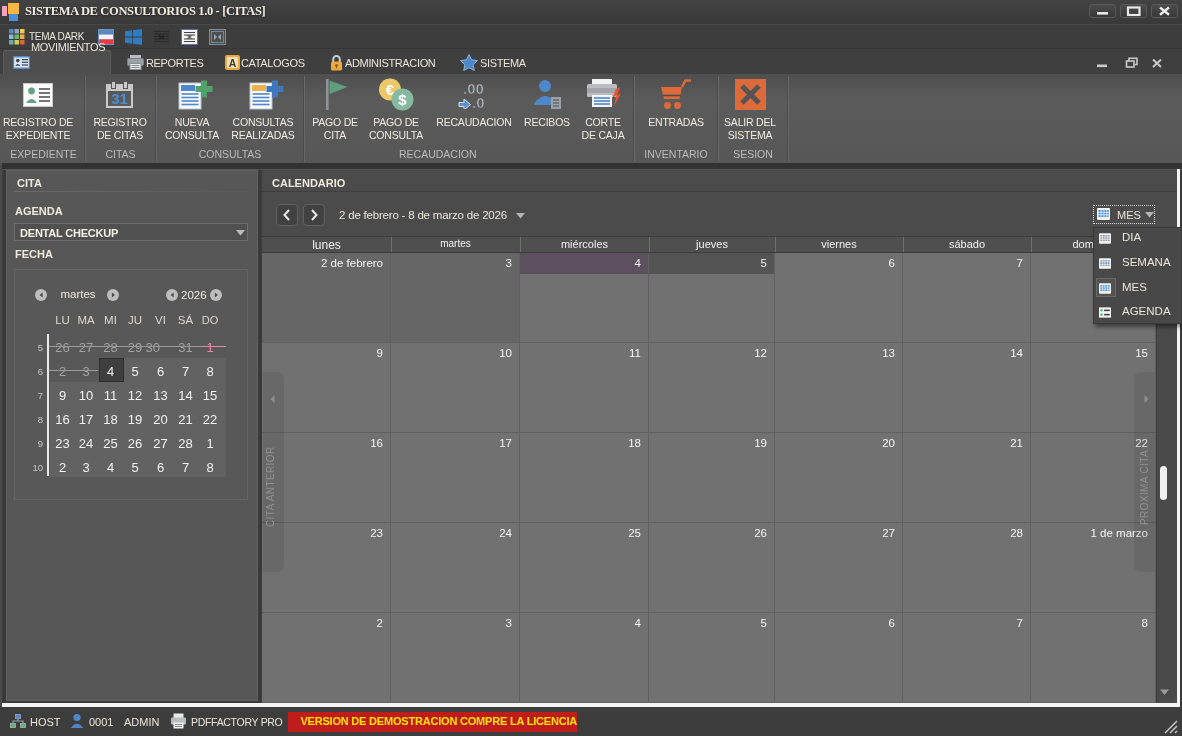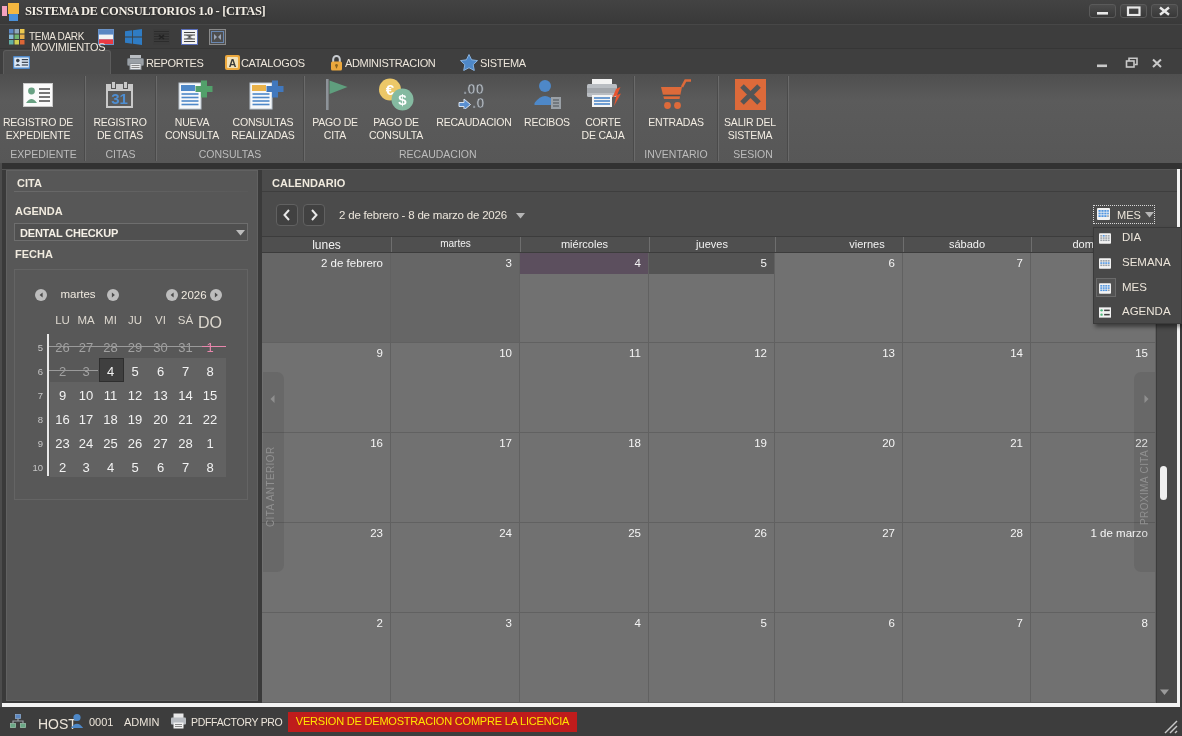--- a/index.html
+++ b/index.html
@@ -288,36 +288,36 @@
     <polygon points="4.9,3.4 7.9,6 4.9,8.6" fill="#4a4a4a"></polygon>
   </svg>
 <div class="a" style="left:52px;top:288px;width:52px;text-align:center;font-size:11.5px;color:#efe9df">martes</div>
 <div class="a" style="left:181px;top:289px;font-size:11.5px;color:#efe9df">2026</div>
 <div class="a" style="left:49.5px;top:314px;width:26px;text-align:center;font-size:11.5px;color:#ddd8cf">LU</div>
 <div class="a" style="left:73px;top:314px;width:26px;text-align:center;font-size:11.5px;color:#ddd8cf">MA</div>
 <div class="a" style="left:97.5px;top:314px;width:26px;text-align:center;font-size:11.5px;color:#ddd8cf">MI</div>
 <div class="a" style="left:122px;top:314px;width:26px;text-align:center;font-size:11.5px;color:#ddd8cf">JU</div>
 <div class="a" style="left:147.5px;top:314px;width:26px;text-align:center;font-size:11.5px;color:#ddd8cf">VI</div>
 <div class="a" style="left:172.5px;top:314px;width:26px;text-align:center;font-size:11.5px;color:#ddd8cf">SÁ</div>
-<div class="a" style="left:197px;top:314px;width:26px;text-align:center;font-size:16px;color:#ddd8cf">DO</div>
+<div class="a" style="left:197px;top:314px;width:26px;text-align:center;font-size:11px;color:#ddd8cf">DO</div>
 <div class="a" style="left:98.5px;top:358px;width:127px;height:23.5px;background:#626262"></div>
 <div class="a" style="left:49.5px;top:381.5px;width:176px;height:95px;background:#626262"></div>
 <div class="a" style="left:99px;top:358px;width:25px;height:23.5px;background:#3f3f3f;border:1px solid #2e2e2e"></div>
 <div class="a" style="left:47px;top:334px;width:1.5px;height:142px;background:#e8e8e8"></div>
 <div class="a" style="left:28px;top:342px;width:15px;text-align:right;font-size:9.5px;color:#c6c6c6">5</div>
 <div class="a" style="left:28px;top:366px;width:15px;text-align:right;font-size:9.5px;color:#c6c6c6">6</div>
 <div class="a" style="left:28px;top:390px;width:15px;text-align:right;font-size:9.5px;color:#c6c6c6">7</div>
 <div class="a" style="left:28px;top:414px;width:15px;text-align:right;font-size:9.5px;color:#c6c6c6">8</div>
 <div class="a" style="left:28px;top:438px;width:15px;text-align:right;font-size:9.5px;color:#c6c6c6">9</div>
 <div class="a" style="left:28px;top:462px;width:15px;text-align:right;font-size:9.5px;color:#c6c6c6">10</div>
 <div class="a" style="left:47.5px;top:340px;width:30px;text-align:center;font-size:13px;color:#a2a2a2">26</div>
 <div class="a" style="left:71px;top:340px;width:30px;text-align:center;font-size:13px;color:#a2a2a2">27</div>
 <div class="a" style="left:95.5px;top:340px;width:30px;text-align:center;font-size:13px;color:#a2a2a2">28</div>
 <div class="a" style="left:120px;top:340px;width:30px;text-align:center;font-size:13px;color:#a2a2a2">29</div>
-<div class="a" style="left:145.5px;top:340px;width:30px;text-align:center;font-size:13px;color:#a2a2a2">30</div>
+<div class="a" style="left:145.5px;top:340px;width:30px;font-size:13px;color:#a2a2a2">30</div>
 <div class="a" style="left:170.5px;top:340px;width:30px;text-align:center;font-size:13px;color:#a2a2a2">31</div>
 <div class="a" style="left:195px;top:340px;width:30px;text-align:center;font-size:13px;color:#e887ad">1</div>
 <div class="a" style="left:47.5px;top:364px;width:30px;text-align:center;font-size:13px;color:#a2a2a2">2</div>
 <div class="a" style="left:71px;top:364px;width:30px;text-align:center;font-size:13px;color:#a2a2a2">3</div>
 <div class="a" style="left:95.5px;top:364px;width:30px;text-align:center;font-size:13px;color:#f2f2f2">4</div>
 <div class="a" style="left:120px;top:364px;width:30px;text-align:center;font-size:13px;color:#f2f2f2">5</div>
 <div class="a" style="left:145.5px;top:364px;width:30px;text-align:center;font-size:13px;color:#f2f2f2">6</div>
 <div class="a" style="left:170.5px;top:364px;width:30px;text-align:center;font-size:13px;color:#f2f2f2">7</div>
 <div class="a" style="left:195px;top:364px;width:30px;text-align:center;font-size:13px;color:#f2f2f2">8</div>
 <div class="a" style="left:47.5px;top:388px;width:30px;text-align:center;font-size:13px;color:#f2f2f2">9</div>
@@ -392,21 +392,21 @@
   </svg>
 
 <div class="a" style="left:262px;top:236px;width:894px;height:17px;background:#4f4f4f;border-top:1px solid #3c3c3c;border-bottom:1px solid #3c3c3c"></div>
 <div class="a" style="left:262px;top:238px;width:129px;text-align:center;font-size:12px;color:#f2f2f2">lunes</div>
 <div class="a" style="left:391px;top:238px;width:129px;text-align:center;font-size:10px;color:#f2f2f2">martes</div>
 <div class="a" style="left:391px;top:237px;width:1px;height:15px;background:#6e6e6e"></div>
 <div class="a" style="left:520px;top:238px;width:129px;text-align:center;font-size:11px;color:#f2f2f2">miércoles</div>
 <div class="a" style="left:520px;top:237px;width:1px;height:15px;background:#6e6e6e"></div>
 <div class="a" style="left:649px;top:238px;width:126px;text-align:center;font-size:11px;color:#f2f2f2">jueves</div>
 <div class="a" style="left:649px;top:237px;width:1px;height:15px;background:#6e6e6e"></div>
-<div class="a" style="left:803px;top:238px;width:128px;text-align:center;font-size:11px;color:#f2f2f2">viernes</div>
+<div class="a" style="left:775px;top:238px;width:128px;text-align:center;font-size:11px;color:#f2f2f2">viernes</div>
 <div class="a" style="left:775px;top:237px;width:1px;height:15px;background:#6e6e6e"></div>
 <div class="a" style="left:903px;top:238px;width:128px;text-align:center;font-size:11px;color:#f2f2f2">sábado</div>
 <div class="a" style="left:903px;top:237px;width:1px;height:15px;background:#6e6e6e"></div>
 <div class="a" style="left:1031px;top:238px;width:125px;text-align:center;font-size:11px;color:#f2f2f2">domingo</div>
 <div class="a" style="left:1031px;top:237px;width:1px;height:15px;background:#6e6e6e"></div>
 <div class="a" style="left:262px;top:253px;width:894px;height:450px;background:#616161"></div>
 <div class="a" style="left:262px;top:253px;width:128px;height:89px;background:#666666">
     <div style="position:absolute;right:7px;top:4px;font-size:11.5px;color:#f5f5f5">2 de febrero</div>
   </div>
 <div class="a" style="left:391px;top:253px;width:128px;height:89px;background:#666666">
@@ -531,37 +531,37 @@
     <polygon points="1,1.5 10,1.5 5.5,7" fill="#9a9a9a"></polygon>
   </svg>
 
 <div class="a" style="left:0;top:707px;width:1182px;height:29px;background:#3d3d3d"></div>
 <svg class="a" style="left:10px;top:714px" width="16" height="15" viewBox="0 0 16 15">
  <rect x="5.5" y="0.5" width="5" height="4" fill="#5b87c2" stroke="#8aa8cc" stroke-width="0.8"></rect>
  <rect x="0.5" y="9.5" width="5" height="4" fill="#6aa886" stroke="#98c0a8" stroke-width="0.8"></rect>
  <rect x="10.5" y="9.5" width="5" height="4" fill="#6aa886" stroke="#98c0a8" stroke-width="0.8"></rect>
  <path d="M8 4.5 V7 M3 9.5 V7 H13 V9.5" fill="none" stroke="#9aa0a6" stroke-width="1.2"></path>
 </svg>
-<div class="a tx" style="left:38px;top:716px;font-size:14px">HOST</div>
+<div class="a tx" style="left:30px;top:716px;font-size:11px">HOST</div>
 <svg class="a" style="left:70px;top:713px" width="14" height="16" viewBox="0 0 14 16">
  <circle cx="7" cy="4.5" r="3.6" fill="#4e88c8"></circle>
  <path d="M0.8 15 Q7 6.5 13.2 15 Z" fill="#4e88c8"></path>
 </svg>
 <div class="a tx" style="left:89px;top:716px;font-size:11px">0001</div>
 <div class="a tx" style="left:124px;top:716px;font-size:11px">ADMIN</div>
 <svg class="a" style="left:170px;top:713px" width="17" height="16" viewBox="0 0 17 16">
  <rect x="3.5" y="0.5" width="10" height="4.5" fill="#e8e8e8"></rect>
  <rect x="1" y="4.5" width="15" height="7" rx="1" fill="#b9bdc2"></rect>
  <rect x="3.5" y="9.5" width="10" height="6" fill="#f0f0f0"></rect>
  <line x1="5" y1="11.5" x2="12" y2="11.5" stroke="#888" stroke-width="1"></line>
  <line x1="5" y1="13.5" x2="12" y2="13.5" stroke="#888" stroke-width="1"></line>
 </svg>
 <div class="a tx" style="left:191px;top:716px;font-size:10.5px;letter-spacing:-0.3px">PDFFACTORY PRO</div>
 <div class="a" style="left:288px;top:712px;width:289px;height:20px;background:#bf1c1c"></div>
-<div class="a" style="left:288px;top:715px;width:289px;text-align:center;font-size:11px;font-weight:normal;letter-spacing:-0.2px;color:#ffe400">VERSION DE DEMOSTRACION COMPRE LA LICENCIA</div>
+<div class="a" style="left:288px;top:715px;width:289px;text-align:right;font-size:11px;font-weight:bold;letter-spacing:-0.2px;color:#ffe400">VERSION DE DEMOSTRACION COMPRE LA LICENCIA</div>
 <svg class="a" style="left:1163px;top:719px" width="16" height="15" viewBox="0 0 16 15">
  <g stroke="#c9c9c9" stroke-width="1.4">
       <line x1="14" y1="2" x2="2" y2="14"></line>
       <line x1="14" y1="7" x2="7" y2="14"></line>
       <line x1="14" y1="12" x2="12" y2="14"></line>
     </g>
 </svg>
 
 <div class="a" style="left:1093px;top:227px;width:89px;height:97px;background:#484848;border:1px solid #3a3a3a;box-shadow:2px 3px 4px rgba(0,0,0,0.45)"></div>
 

